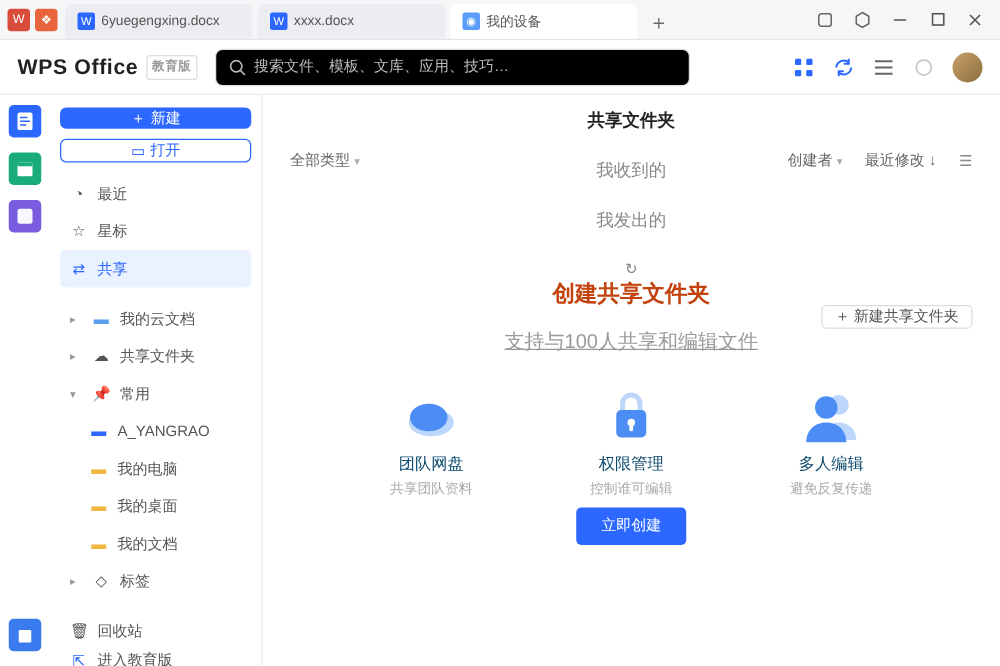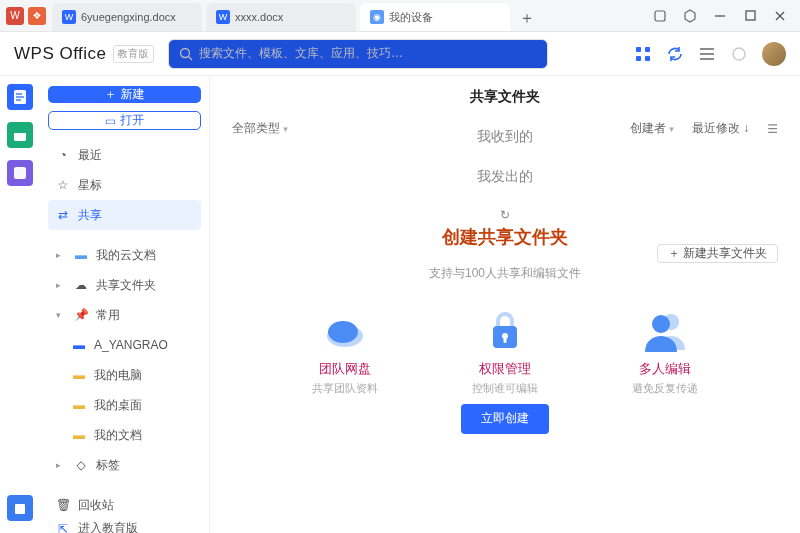--- a/index.html
+++ b/index.html
@@ -10,23 +10,23 @@
 .ti { width: 18px; height: 18px; border-radius: 3px; display: flex; align-items: center; justify-content: center; font-size: 10px; color: #fff; }
 .tabs { display: flex; flex: 1; height: 100%; align-items: flex-end; }
 .tab { height: 28px; min-width: 150px; background: #ebedf0; border-radius: 6px 6px 0 0; display: flex; align-items: center; padding: 0 10px; margin-right: 4px; font-size: 11px; color: #555; gap: 5px; }
 .tab.active { background: #fff; }
 .tab-icon { width: 14px; height: 14px; border-radius: 2px; display: flex; align-items: center; justify-content: center; font-size: 9px; color: #fff; }
 .tab-add { width: 26px; height: 26px; display: flex; align-items: center; justify-content: center; font-size: 16px; color: #666; }
 .win-controls { display: flex; gap: 2px; padding-right: 6px; }
 .win-btn { width: 28px; height: 28px; display: flex; align-items: center; justify-content: center; color: #555; }
 
 .header { height: 44px; display: flex; align-items: center; padding: 0 14px; gap: 14px; border-bottom: 1px solid #eee; }
-.brand { font-family: sans-serif; font-weight: 400; font-size: 17px; letter-spacing: 0.5px; color: #222; display: flex; align-items: center; }
+.brand { font-family: sans-serif; font-weight: 700; font-size: 17px; letter-spacing: 0.5px; color: #222; display: flex; }
 .brand-badge { font-size: 10px; color: #999; border: 1px solid #ddd; border-radius: 3px; padding: 1px 4px; margin-left: 6px; }
-.search { flex: 1; max-width: 380px; height: 30px; background: #1d4ed8; border: 1px solid #e0e0e0; border-radius: 6px; display: flex; align-items: center; padding: 0 10px; color: #bbb; gap: 6px; }
+.search { flex: 1; max-width: 380px; height: 30px; background: #000000; border: 1px solid #e0e0e0; border-radius: 6px; display: flex; align-items: center; padding: 0 10px; color: #bbb; gap: 6px; }
 .header-right { margin-left: auto; display: flex; align-items: center; gap: 14px; }
 .hicon { width: 18px; height: 18px; display: flex; align-items: center; justify-content: center; color: #666; }
 .avatar { width: 24px; height: 24px; border-radius: 50%; background: linear-gradient(135deg,#c9a06a,#8b6f3e); }
 
 .main { display: flex; height: calc(100% - 76px); }
 .left-rail { width: 40px; background: #fff; display: flex; flex-direction: column; align-items: center; padding-top: 8px; gap: 12px; }
 .rail-icon { width: 26px; height: 26px; border-radius: 4px; display: flex; align-items: center; justify-content: center; font-size: 13px; color: #fff; }
 
 .sidebar { width: 170px; border-right: 1px solid #eee; display: flex; flex-direction: column; padding: 10px 8px; }
 .btn-primary { background: #2c68ff; color: #fff; border: none; border-radius: 5px; height: 30px; display: flex; align-items: center; justify-content: center; font-size: 12px; margin-bottom: 8px; cursor: pointer; gap: 4px; }
@@ -43,25 +43,25 @@
 .content-tabs { display: flex; align-items: center; gap: 22px; height: 32px; flex-direction: column; }
 .ctab { font-size: 14px; color: #888; }
 .ctab.active { color: #222; font-weight: 600; }
 .refresh { color: #888; }
 .create-folder-btn { margin-left: auto; font-size: 12px; color: #555; border: 1px solid #ddd; background: #fff; border-radius: 4px; height: 26px; padding: 0 10px; display: flex; align-items: center; gap: 3px; }
 .filters { display: flex; align-items: center; gap: 18px; font-size: 12px; color: #666; }
 .filters .push { margin-left: auto; }
 
 .empty { flex: 1; display: flex; flex-direction: column; align-items: center; justify-content: center; }
 .empty h2 { font-size: 18px; color: #c2410c; font-weight: 600; }
-.empty .sub { font-size: 12px; color: #999; margin-top: 16px; }
+.empty .sub { font-size: 16px; color: #999; margin-top: 16px; text-decoration: underline; }
 .features { display: flex; gap: 70px; margin-top: 26px; }
 .feat { display: flex; flex-direction: column; align-items: center; width: 90px; }
 .feat-icon { width: 48px; height: 44px; margin-bottom: 8px; }
-.feat-title { font-size: 13px; color: #be185d; font-weight: 500; }
+.feat-title { font-size: 13px; color: #0c4a6e; font-weight: 500; }
 .feat-desc { font-size: 11px; color: #aaa; margin-top: 3px; }
 .btn-create { margin-top: 8px; background: #2c68ff; color: #fff; border: none; border-radius: 4px; height: 30px; padding: 0 20px; font-size: 12px; }
 svg { display: block; }
 </style>
 </head>
 <body>
 
 <div class="titlebar">
   <div class="titlebar-icons">
     <div class="ti" style="background:#d94b3a">W</div>

